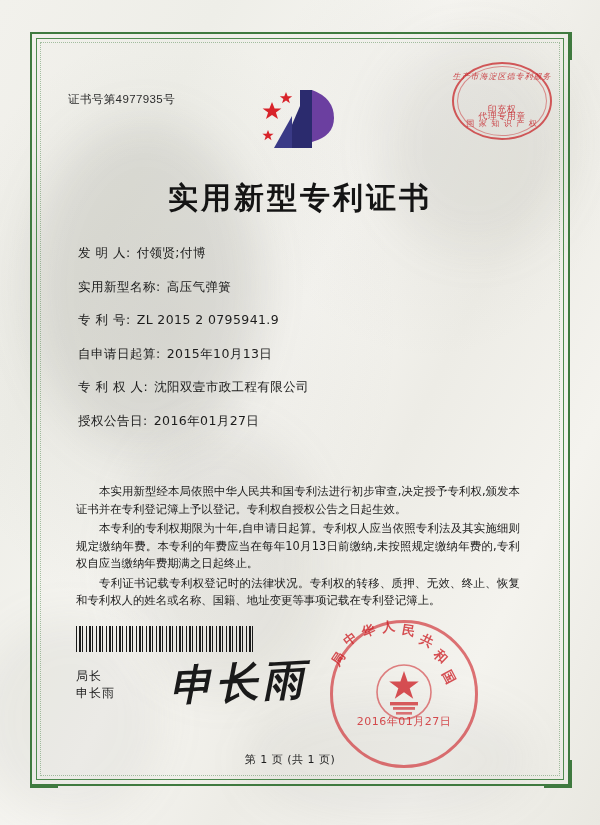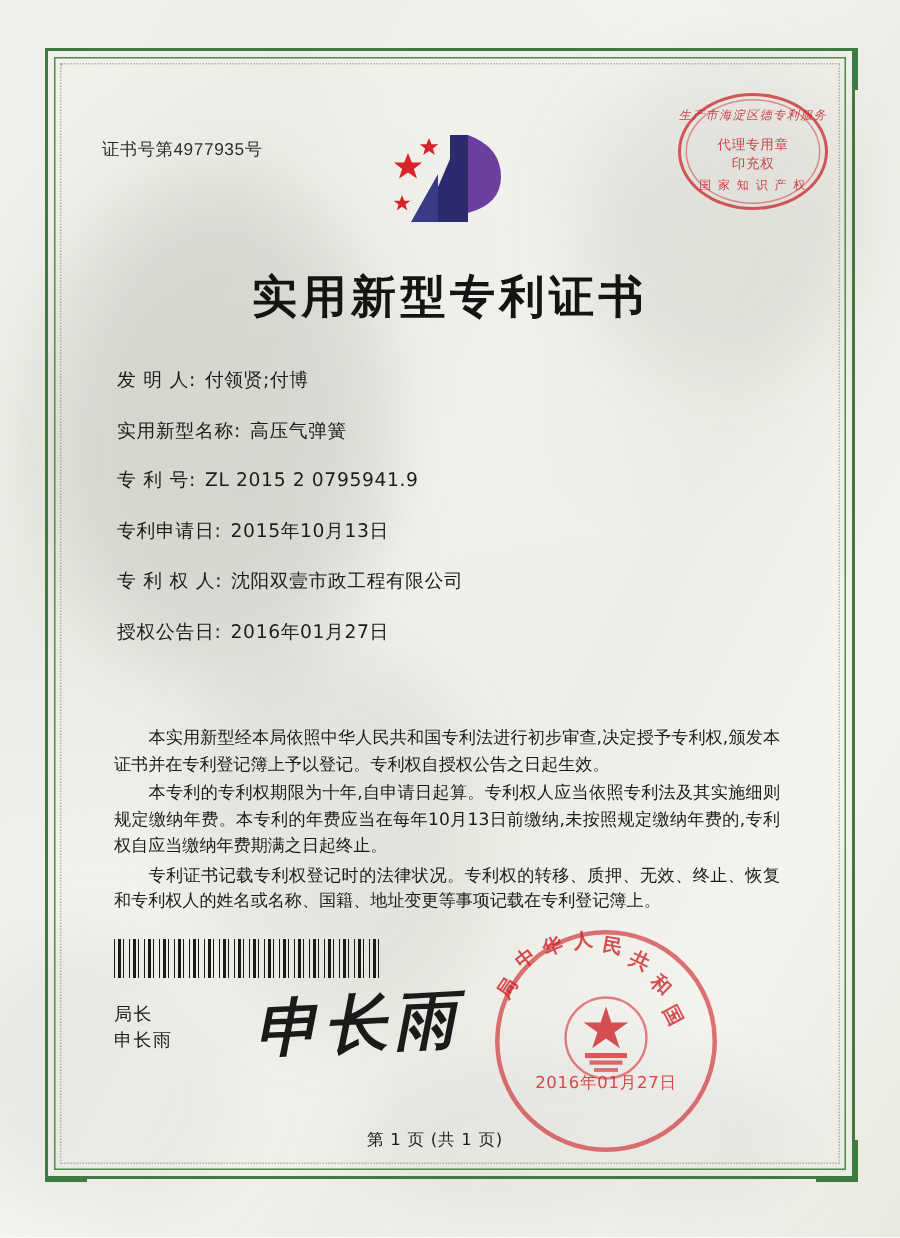--- a/index.html
+++ b/index.html
@@ -115,21 +115,21 @@
   .seal-top .mid2 {
     position: absolute;
     width: 100px;
     text-align: center;
     color: rgba(196,28,34,0.80);
     font-size: 8px;
     letter-spacing: 1px;
   }
   .seal-top .arc-top { top: 9px; font-style: italic; }
   .seal-top .mid1 { top: 41px; font-size: 9px; letter-spacing: 0.5px; text-align: center; }
-  .seal-top .mid2 { top: 28px; font-size: 9px; letter-spacing: 0.5px; }
+  .seal-top .mid2 { top: 48px; font-size: 9px; letter-spacing: 0.5px; }
   .seal-top .arc-bottom { top: 56px; }
 
   
   .doc-title {
     position: absolute;
     left: 0; top: 178px;
     width: 600px;
     text-align: center;
     font-family: "DejaVu Serif", "Liberation Serif", serif;
     font-weight: bold;
@@ -312,21 +312,21 @@
     </div>
     <div class="field-row">
       <span class="field-label">实用新型名称:</span>
       <span class="field-value">高压气弹簧</span>
     </div>
     <div class="field-row">
       <span class="field-label">专 利 号:</span>
       <span class="field-value">ZL 2015 2 0795941.9</span>
     </div>
     <div class="field-row">
-      <span class="field-label">专利申请日:</span>
+      <span class="field-label">自申请日起算:</span>
       <span class="field-value">2015年10月13日</span>
     </div>
     <div class="field-row">
       <span class="field-label">专 利 权 人:</span>
       <span class="field-value">沈阳双壹市政工程有限公司</span>
     </div>
     <div class="field-row">
       <span class="field-label">授权公告日:</span>
       <span class="field-value">2016年01月27日</span>
     </div>

